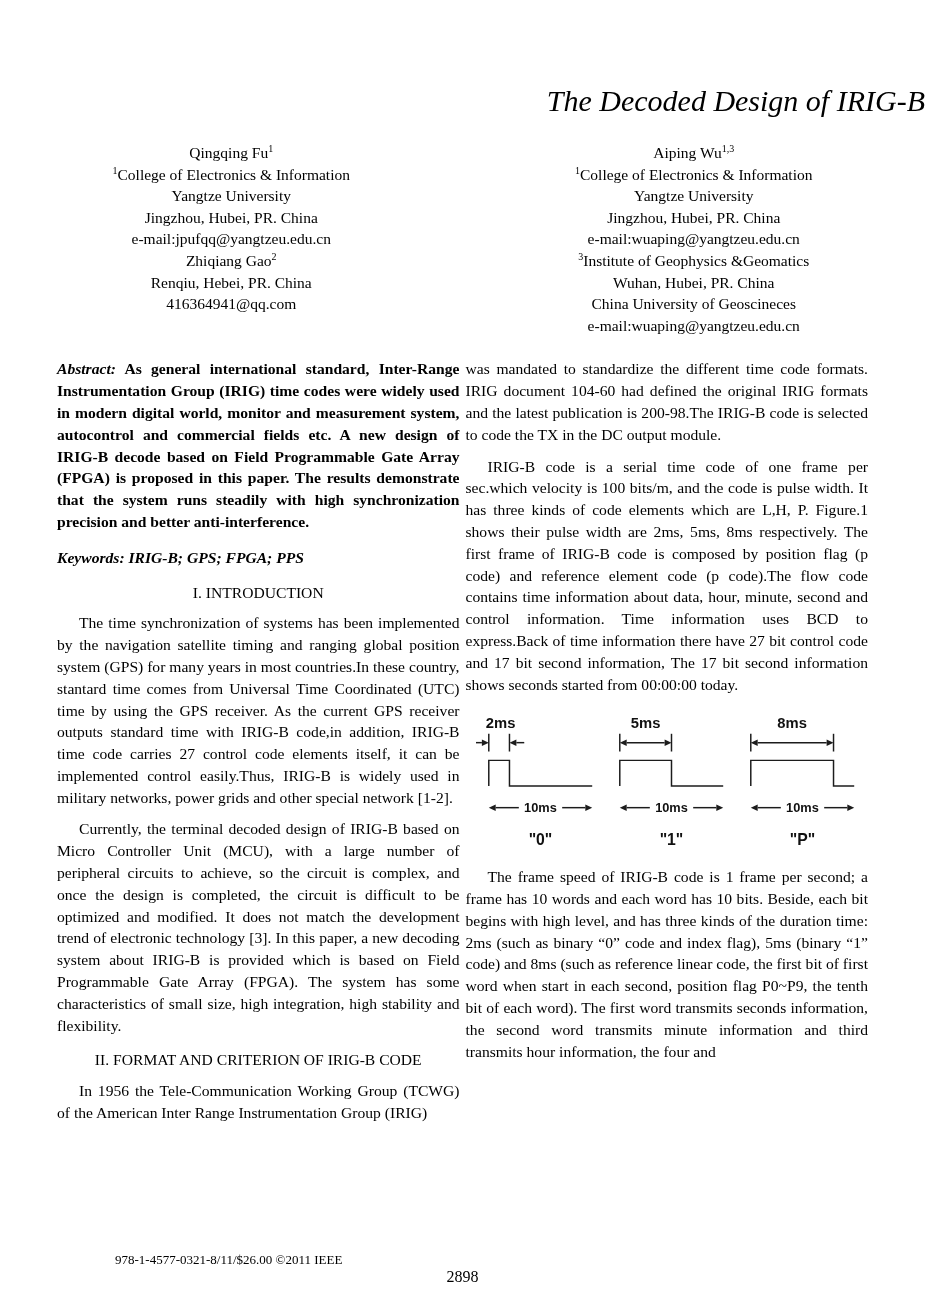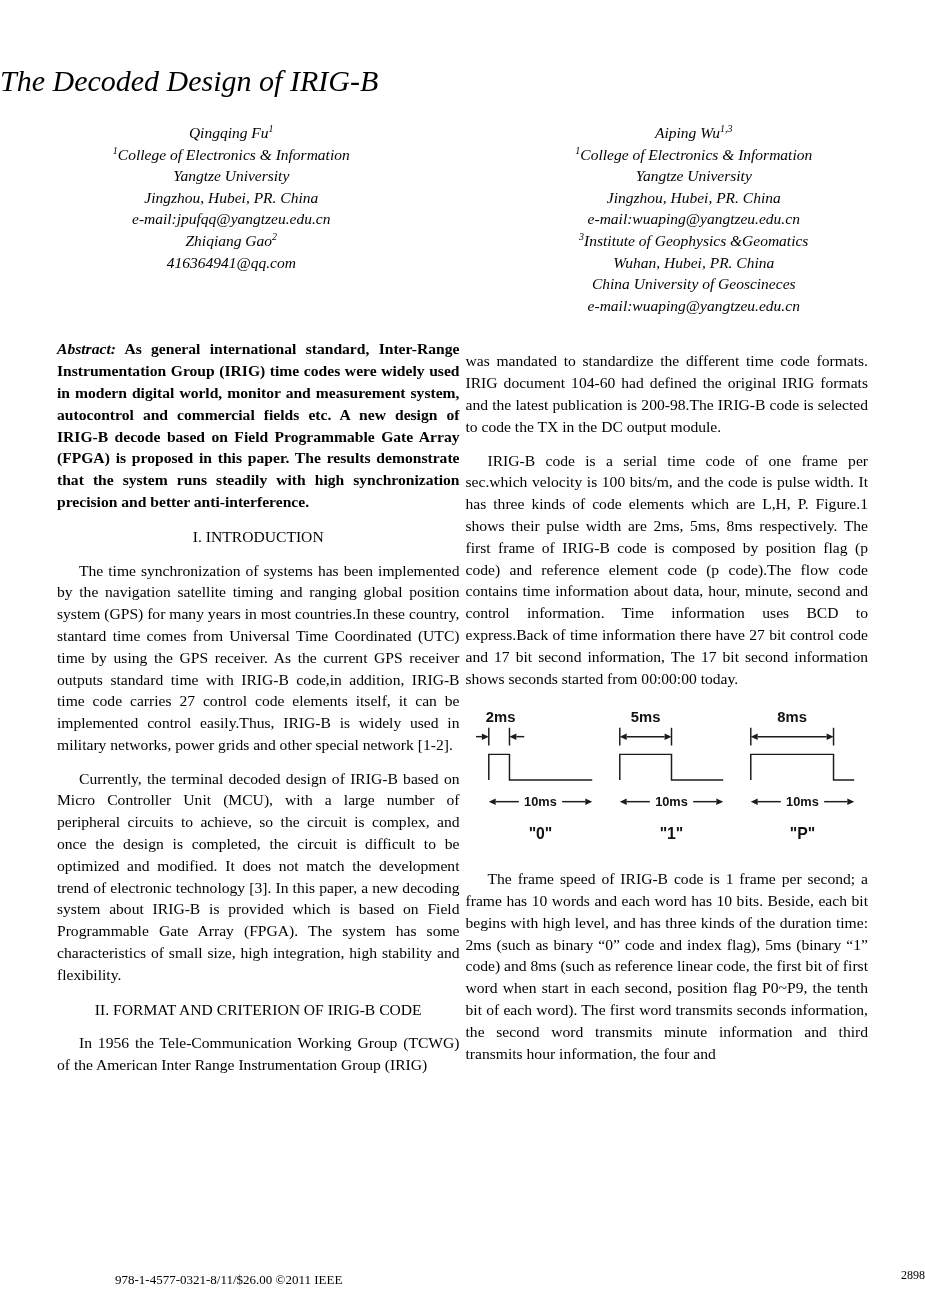--- a/index.html
+++ b/index.html
@@ -5,88 +5,90 @@
   * { margin:0; padding:0; box-sizing:border-box; }
   html, body { background:#ffffff; }
   body {
     width:925px; height:1309px; position:relative; overflow:hidden;
     font-family:"Liberation Serif", serif; color:#000;
   }
   sup { font-size:10px; line-height:0; vertical-align:super; }
 
   .title {
     font-style:italic; font-weight:400; font-size:30px;
-    text-align:left; padding-top:64px;
+    text-align:right; padding-top:84px;
   }
 
-  .authors { display:flex; margin-top:24px;font-style:italic; }
+  .authors { display:flex; margin-top:24px; }
   .author-col { flex:1; text-align:center; font-size:15.5px; line-height:21.6px; }
   .author-line { white-space:nowrap; }
 
   .columns { display:flex; gap:6px; padding:0 57px; margin-top:22px; }
   .col { flex:1; min-width:0; font-size:15.6px; line-height:21.8px; text-align:justify; }
 
   .abstract { font-weight:bold; margin-bottom:12px; }
   .abs-label { font-style:italic; }
   .keywords { font-weight:bold; font-style:italic; margin:14px 0 6px; }
   .sec-heading { font-weight:400; font-size:15.6px; text-align:center; margin:13px 0 9px; }
-  .body-p { margin-bottom:10px;margin-top:12px; }
+  .body-p { margin-bottom:10px; }
   .indent { text-indent:22px; }
 
   .fig { margin:14px 0 4px; }
   .fig-panels { display:flex; justify-content:flex-end; }
   .fig-panel line { stroke:#1c1c1c; stroke-width:1.5; }
   .fig-panel path.wave { stroke:#1c1c1c; stroke-width:1.5; fill:none; }
   .fig-panel polygon.f { fill:#1c1c1c; }
   .fig-panel text {
     font-family:"Liberation Sans", sans-serif; font-weight:700;
     fill:#111; text-anchor:middle;
   }
   .fig-panel text.wl { font-size:15px; }
   .fig-panel text.pl { font-size:13px; }
   .fig-panel text.cl { font-size:16px; }
   .fig-caption { text-align:center; font-size:15px; margin-top:6px; }
 
-  .footer-left { position:absolute; left:115px; top:1252px; font-size:13px;margin-top:20px; }
-  .page-number { position:absolute; left:0; right:0; top:1268px; text-align:right; font-size:12px; }
+  .footer-left { position:absolute; left:115px; top:1252px; font-size:13px; }
+  .page-number { position:absolute; left:0; right:0; top:1268px; text-align:center; font-size:16px; }
 </style>
 </head>
 <body>
 
 <div class="page">
 
   <h1 class="title">The Decoded Design of IRIG-B</h1>
 
   <div class="authors">
     <div class="author-col">
         <div class="author-line">Qingqing Fu<sup>1</sup></div>
         <div class="author-line"><sup>1</sup>College of Electronics &amp; Information</div>
         <div class="author-line">Yangtze University</div>
         <div class="author-line">Jingzhou, Hubei, PR. China</div>
         <div class="author-line">e-mail:jpufqq@yangtzeu.edu.cn</div>
         <div class="author-line">Zhiqiang Gao<sup>2</sup></div>
+        <div class="author-line">Renqiu, Hebei, PR. China</div>
         <div class="author-line">416364941@qq.com</div>
       </div>
     <div class="author-col">
         <div class="author-line">Aiping Wu<sup>1,3</sup></div>
         <div class="author-line"><sup>1</sup>College of Electronics &amp; Information</div>
         <div class="author-line">Yangtze University</div>
         <div class="author-line">Jingzhou, Hubei, PR. China</div>
         <div class="author-line">e-mail:wuaping@yangtzeu.edu.cn</div>
         <div class="author-line"><sup>3</sup>Institute of Geophysics &amp;Geomatics</div>
         <div class="author-line">Wuhan, Hubei, PR. China</div>
         <div class="author-line">China University of Geoscineces</div>
         <div class="author-line">e-mail:wuaping@yangtzeu.edu.cn</div>
       </div>
   </div>
 
   <div class="columns">
 
     <div class="col">
       <p class="abstract"><span class="abs-label">Abstract:</span> <span>As general international standard, Inter-Range Instrumentation Group (IRIG) time codes were widely used in modern digital world, monitor and measurement system, autocontrol and commercial fields etc. A new design of IRIG-B decode based on Field Programmable Gate Array (FPGA) is proposed in this paper. The results demonstrate that the system runs steadily with high synchronization precision and better anti-interference.</span></p>
+      <p class="keywords">Keywords: IRIG-B; GPS; FPGA; PPS</p>
       <h2 class="sec-heading">I. INTRODUCTION</h2>
       <p class="body-p indent">The time synchronization of systems has been implemented by the navigation satellite timing and ranging global position system (GPS) for many years in most countries.In these country, stantard time comes from Universal Time Coordinated (UTC) time by using the GPS receiver. As the current GPS receiver outputs standard time with IRIG-B code,in addition, IRIG-B time code carries 27 control code elements itself, it can be implemented control easily.Thus, IRIG-B is widely used in military networks, power grids and other special network [1-2].</p>
       <p class="body-p indent">Currently, the terminal decoded design of IRIG-B based on Micro Controller Unit (MCU), with a large number of peripheral circuits to achieve, so the circuit is complex, and once the design is completed, the circuit is difficult to be optimized and modified. It does not match the development trend of electronic technology [3]. In this paper, a new decoding system about IRIG-B is provided which is based on Field Programmable Gate Array (FPGA). The system has some characteristics of small size, high integration, high stability and flexibility.</p>
       <h2 class="sec-heading">II. FORMAT AND CRITERION OF IRIG-B CODE</h2>
       <p class="body-p indent">In 1956 the Tele-Communication Working Group (TCWG) of the American Inter Range Instrumentation Group (IRIG)</p>
     </div>
 
     <div class="col">
       <p class="body-p">was mandated to standardize the different time code formats. IRIG document 104-60 had defined the original IRIG formats and the latest publication is 200-98.The IRIG-B code is selected to code the TX in the DC output module.</p>
       <p class="body-p indent">IRIG-B code is a serial time code of one frame per sec.which velocity is 100 bits/m, and the code is pulse width. It has three kinds of code elements which are L,H, P. Figure.1 shows their pulse width are 2ms, 5ms, 8ms respectively. The first frame of IRIG-B code is composed by position flag (p code) and reference element code (p code).The flow code contains time information about data, hour, minute, second and control information. Time information uses BCD to express.Back of time information there have 27 bit control code and 17 bit second information, The 17 bit second information shows seconds started from 00:00:00 today.</p>

